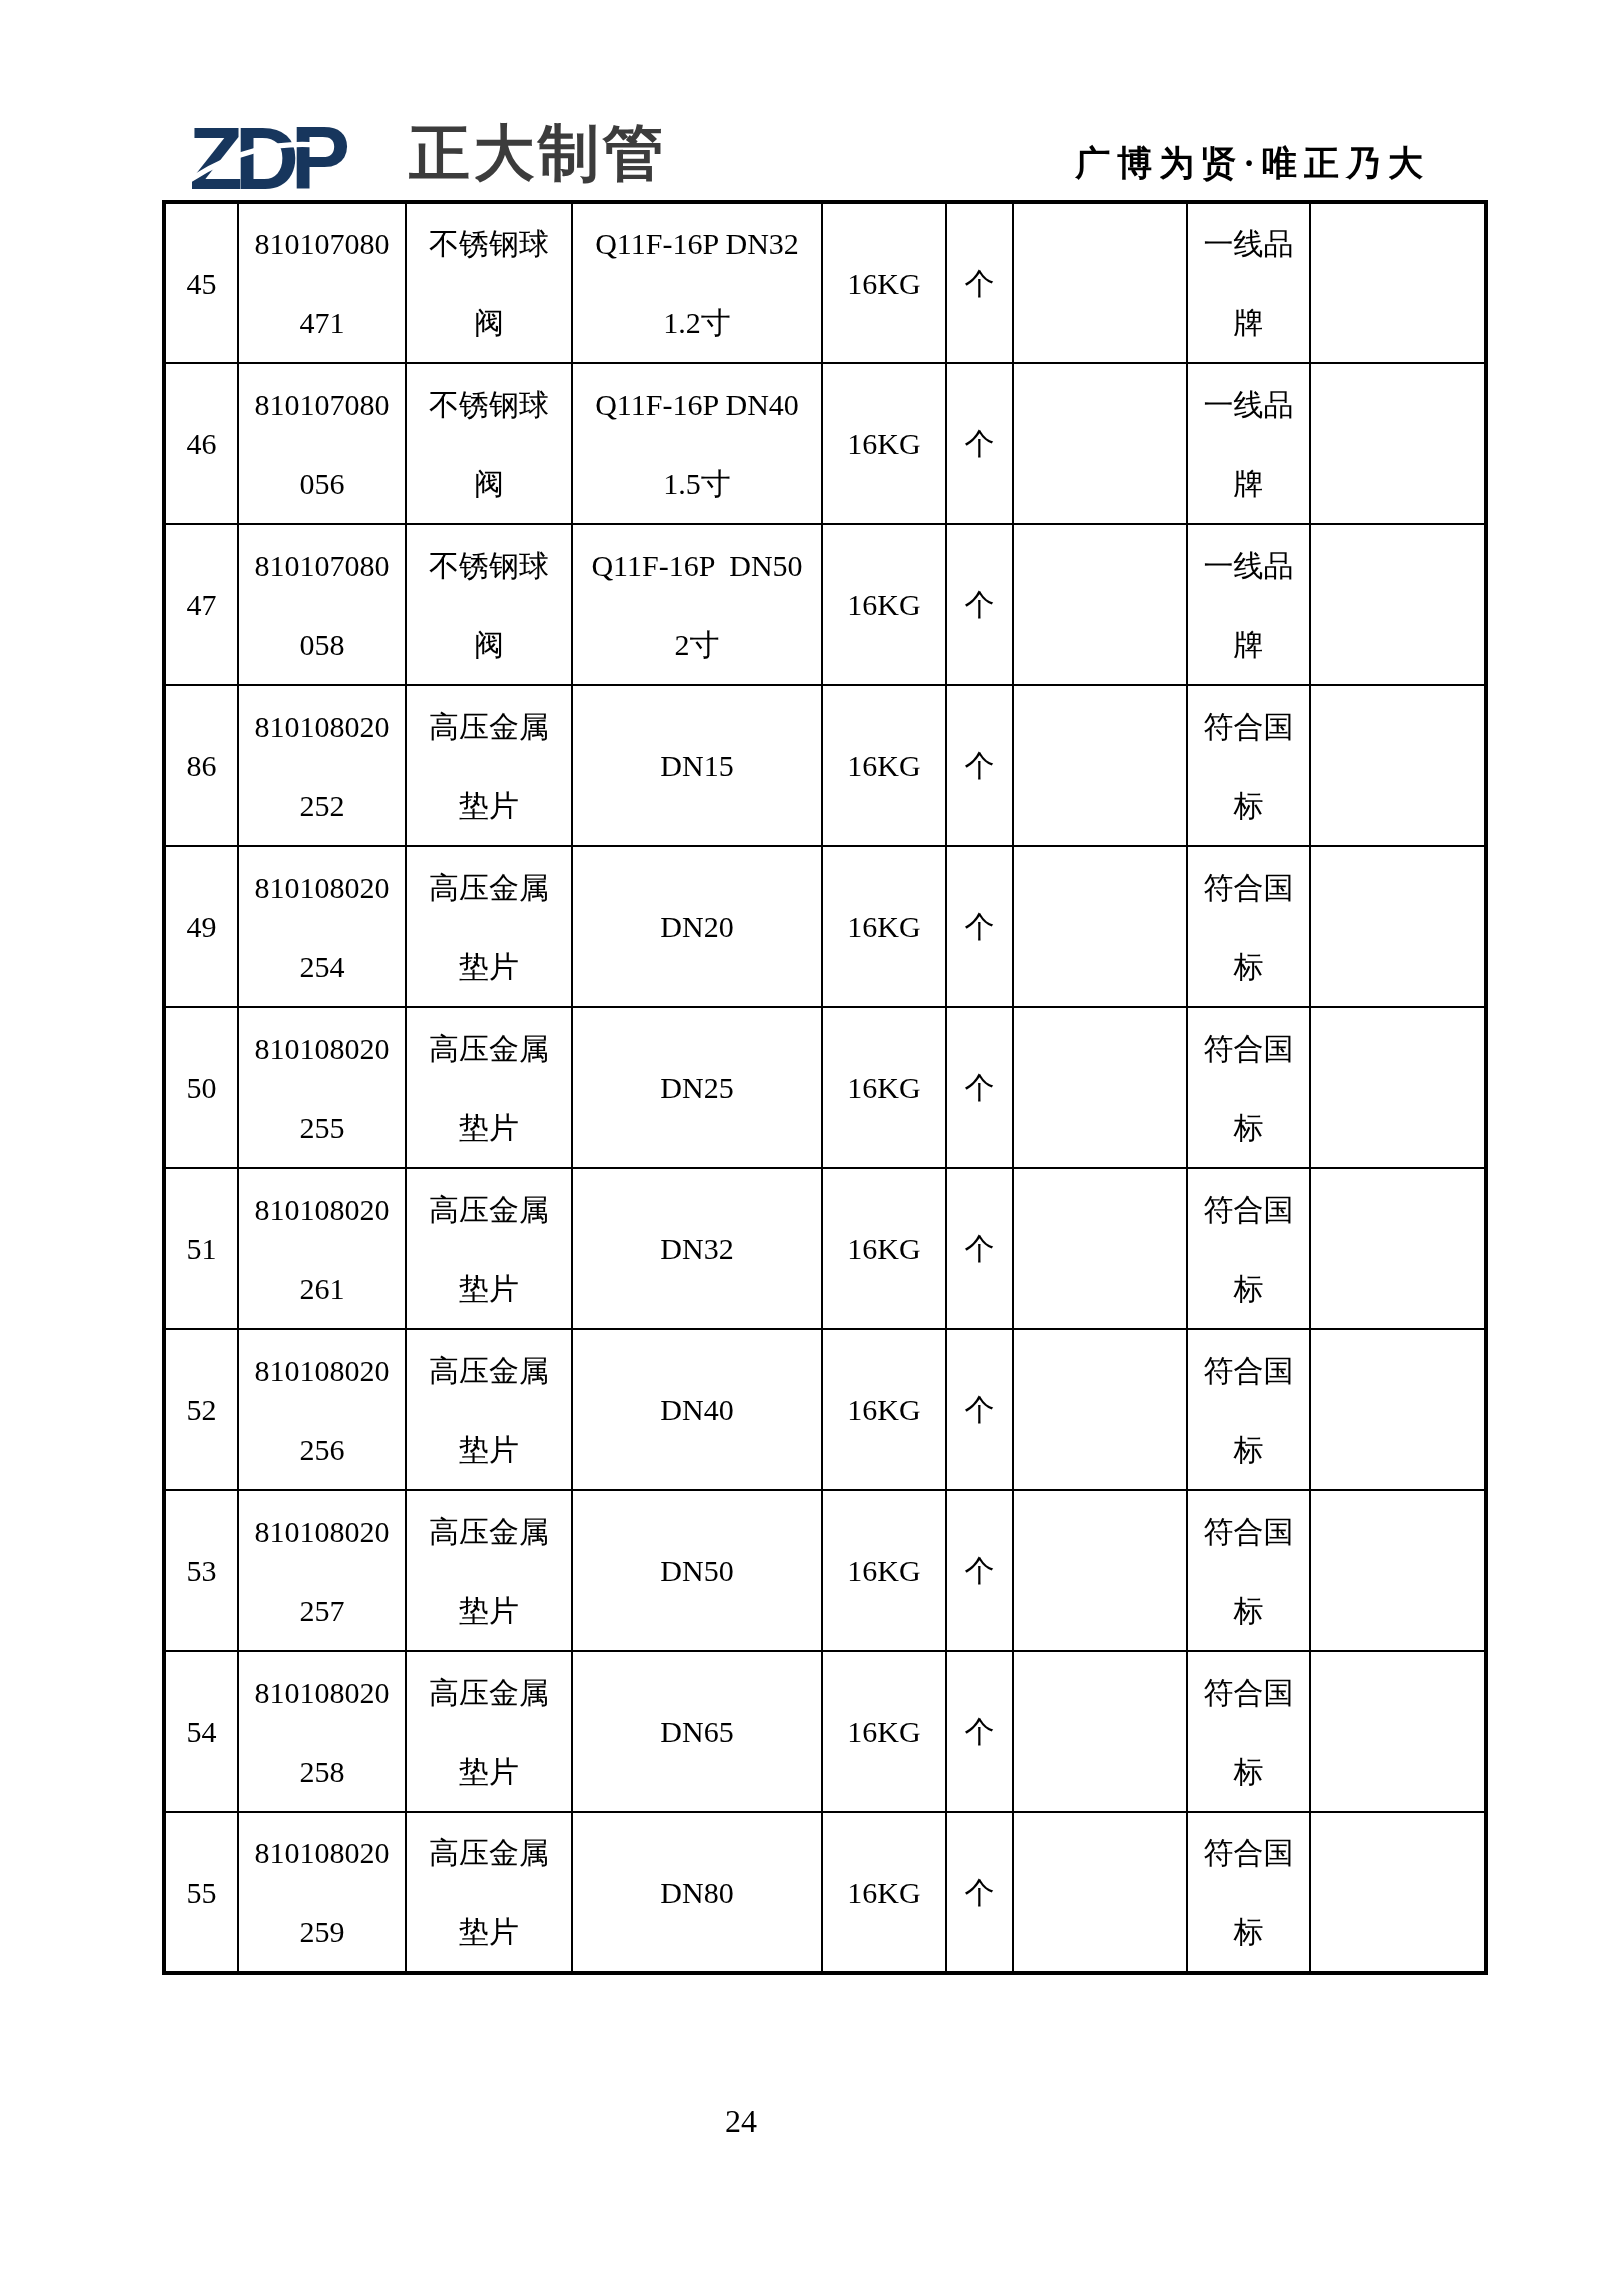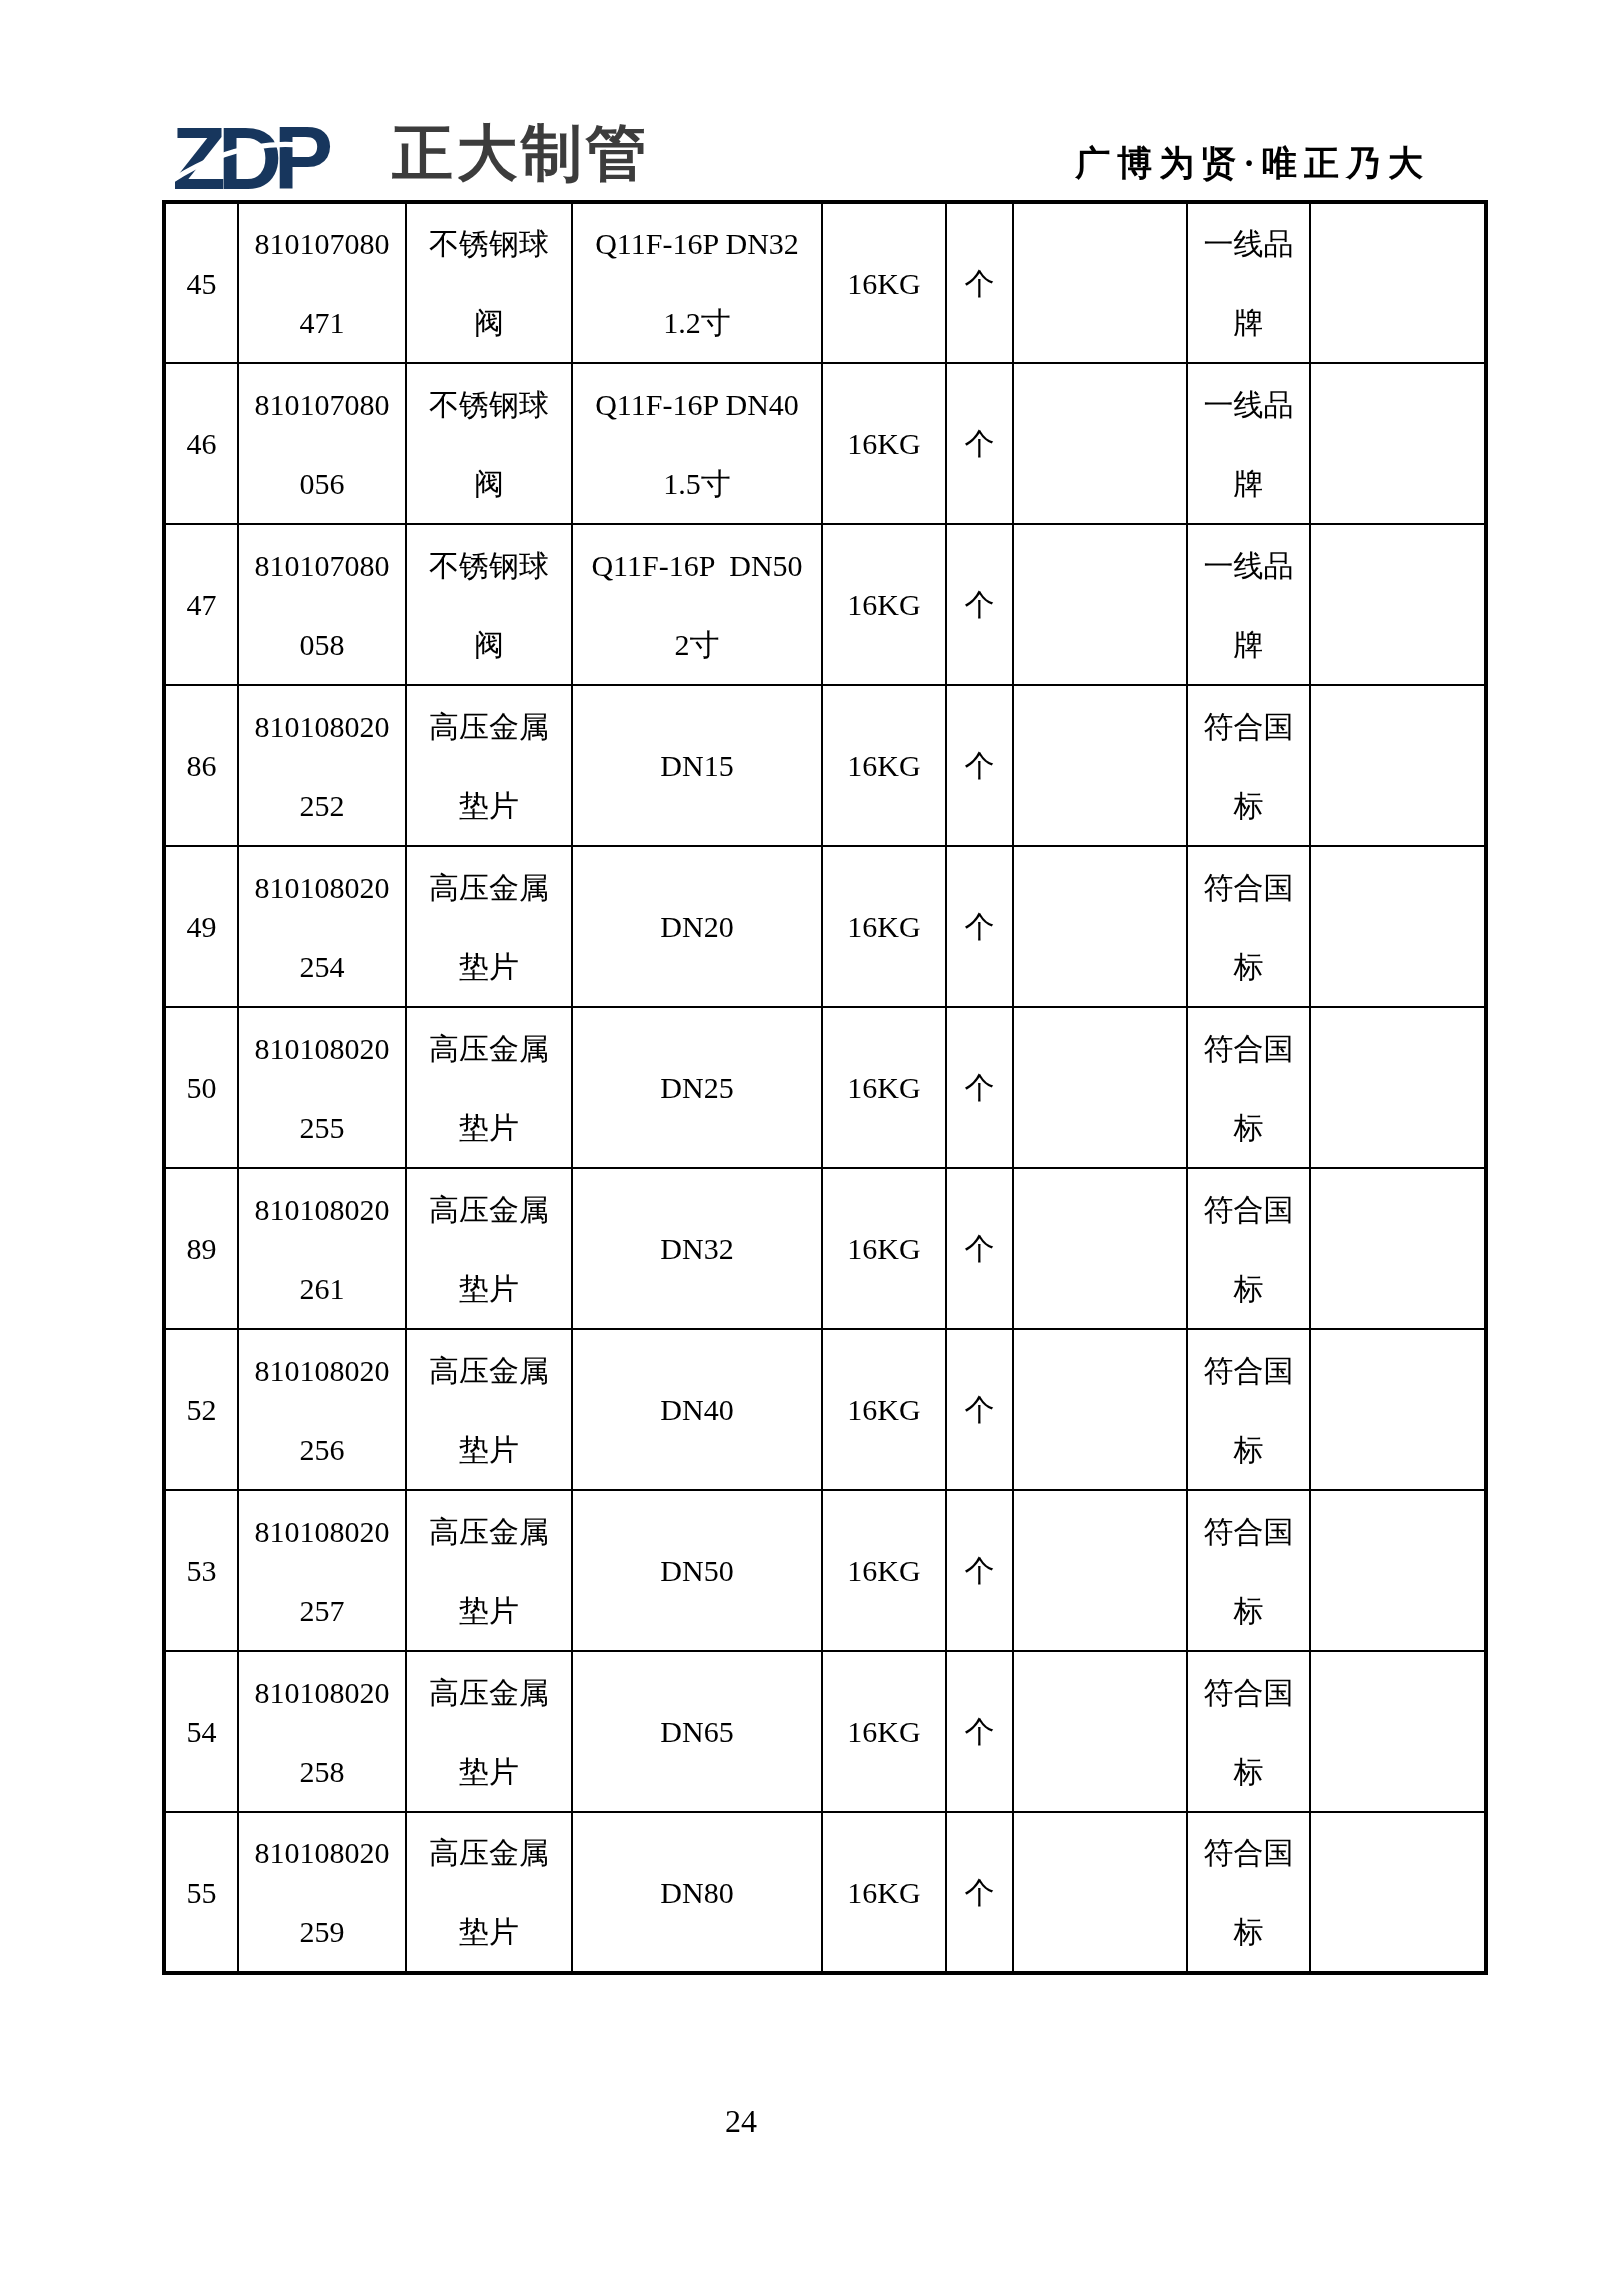--- a/index.html
+++ b/index.html
@@ -7,21 +7,21 @@
   body {
     width: 1623px; height: 2295px;
     position: relative;
     font-family: "Liberation Serif", "DejaVu Serif", serif;
     color: #111111;
   }
 
   
   .header { position: absolute; left: 0; top: 0; width: 1623px; height: 200px; }
   .logo {
-    position: absolute; left: 175px; top: 116px; height: 82px;
+    position: absolute; left: 192px; top: 116px; height: 82px;
     display: flex; align-items: center;
   }
   .logo-mark { display: block; }
   .logo-cn {
     font-family: Liberation Mono, monospace;
     font-weight: bold;
     font-size: 61px;
     letter-spacing: 3.5px;
     color: #3c3c3c;
     margin-left: 15px;
@@ -263,21 +263,21 @@
           </td>
           <td></td>
           <td>
             <div class="cell-line">符合国</div>
             <div class="cell-line">标</div>
           </td>
           <td></td>
         </tr>
         <tr>
           <td>
-            <div class="cell-line">89</div>
+            <div class="cell-line">51</div>
           </td>
           <td>
             <div class="cell-line">810108020</div>
             <div class="cell-line">261</div>
           </td>
           <td>
             <div class="cell-line">高压金属</div>
             <div class="cell-line">垫片</div>
           </td>
           <td>

